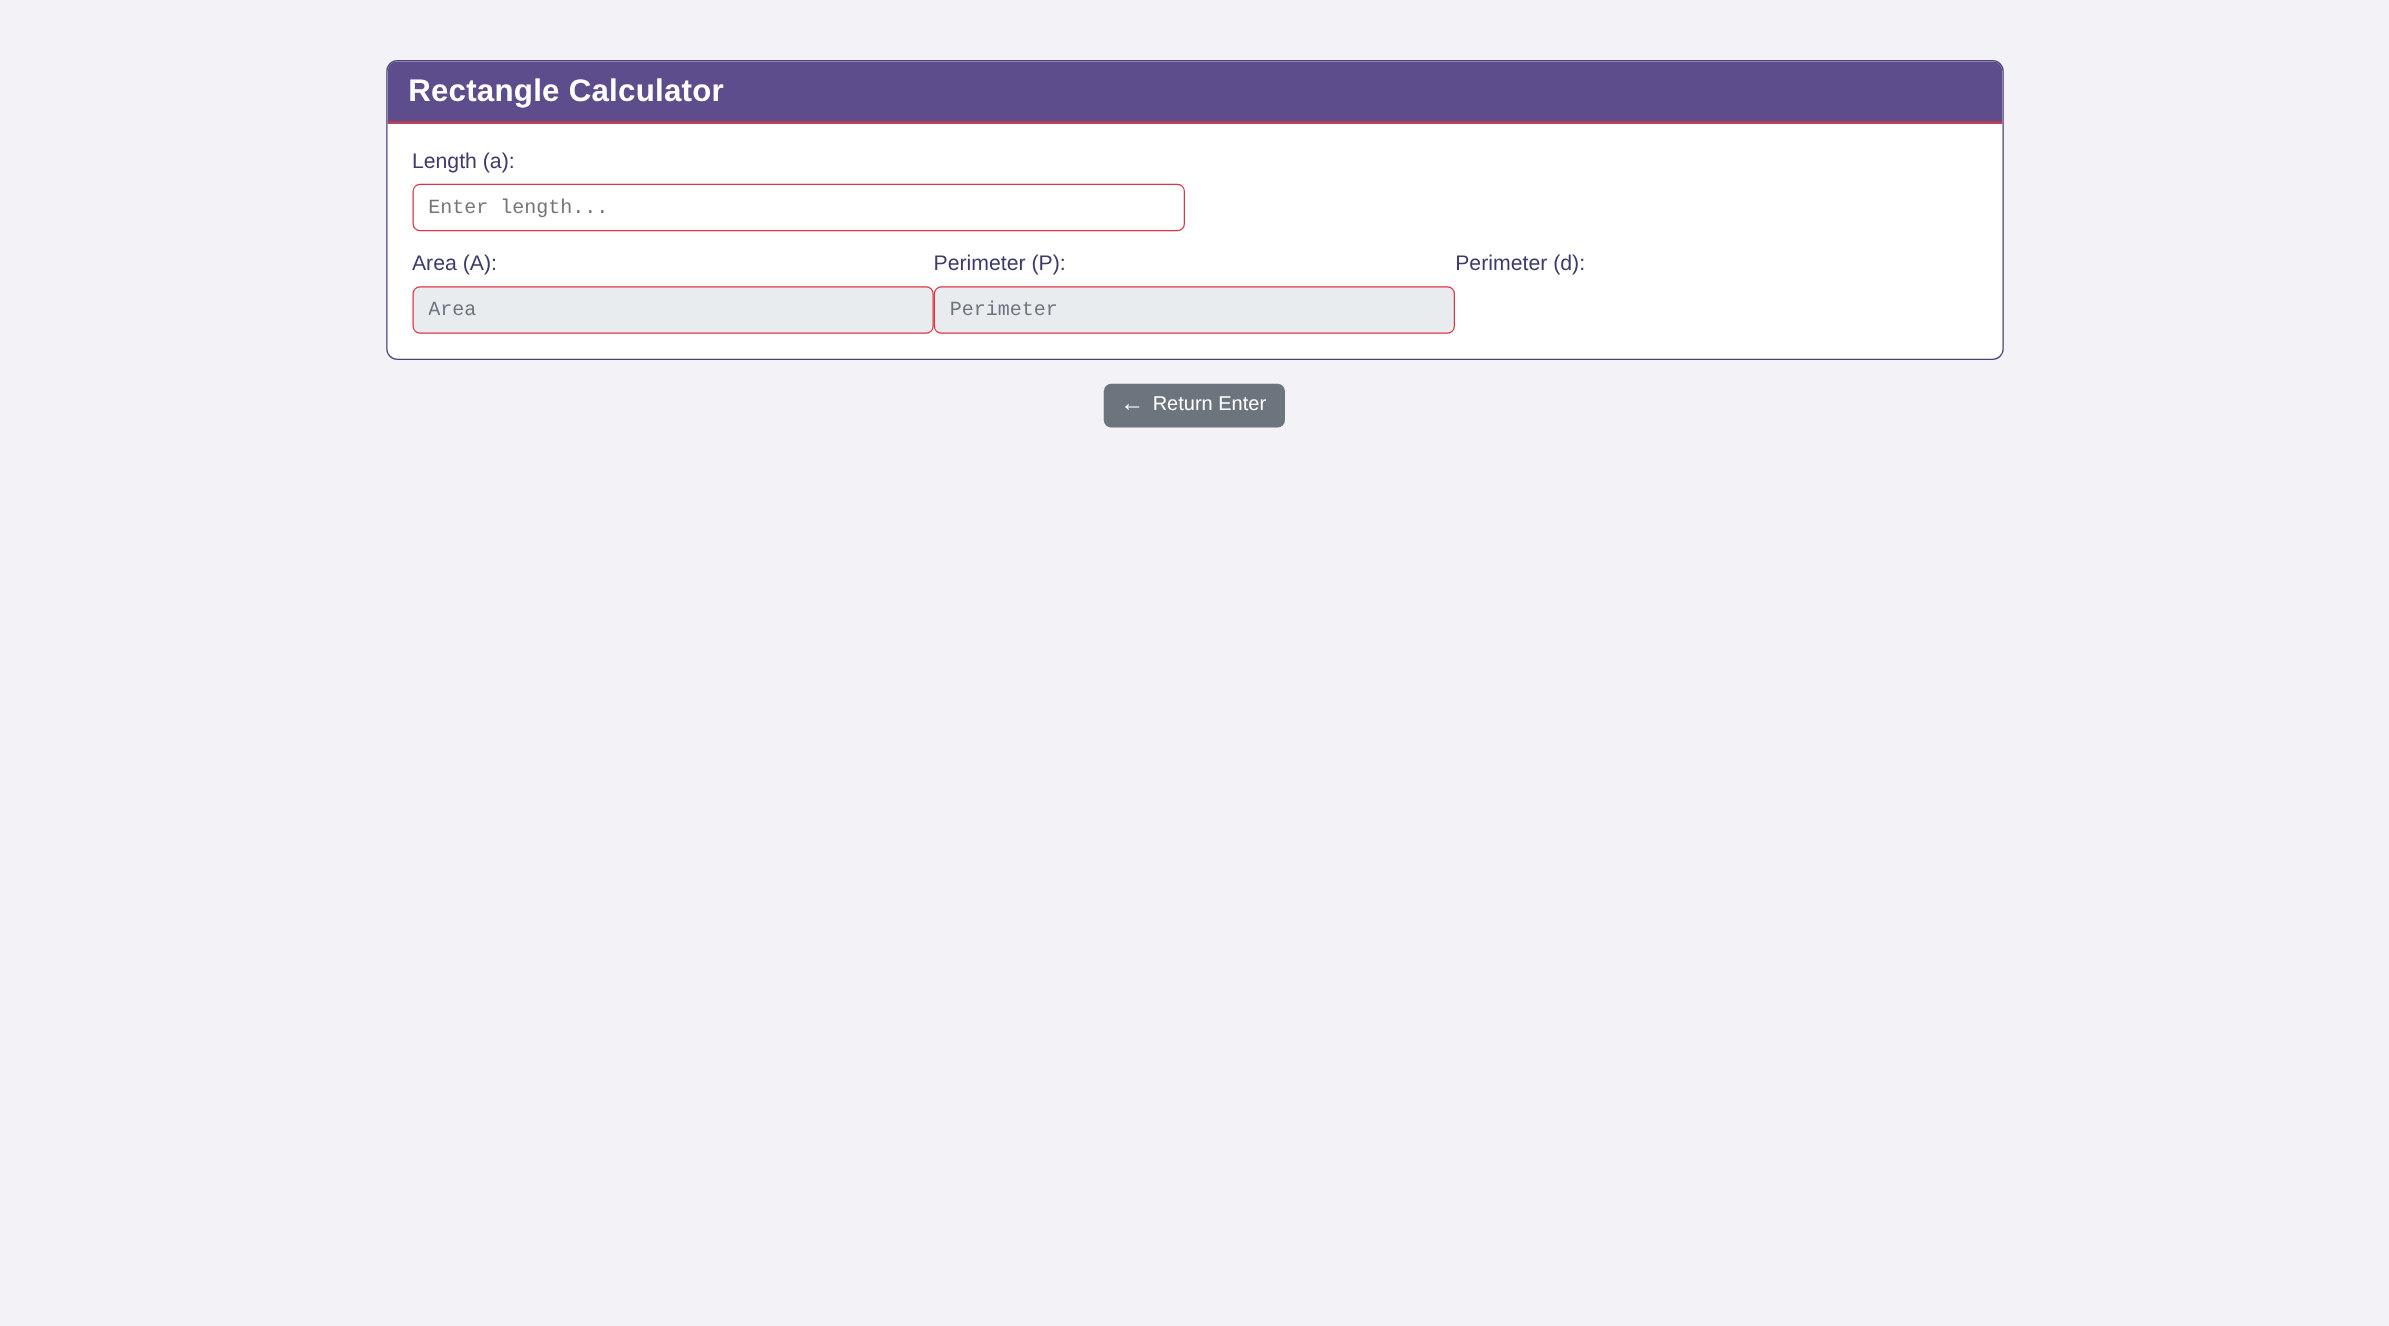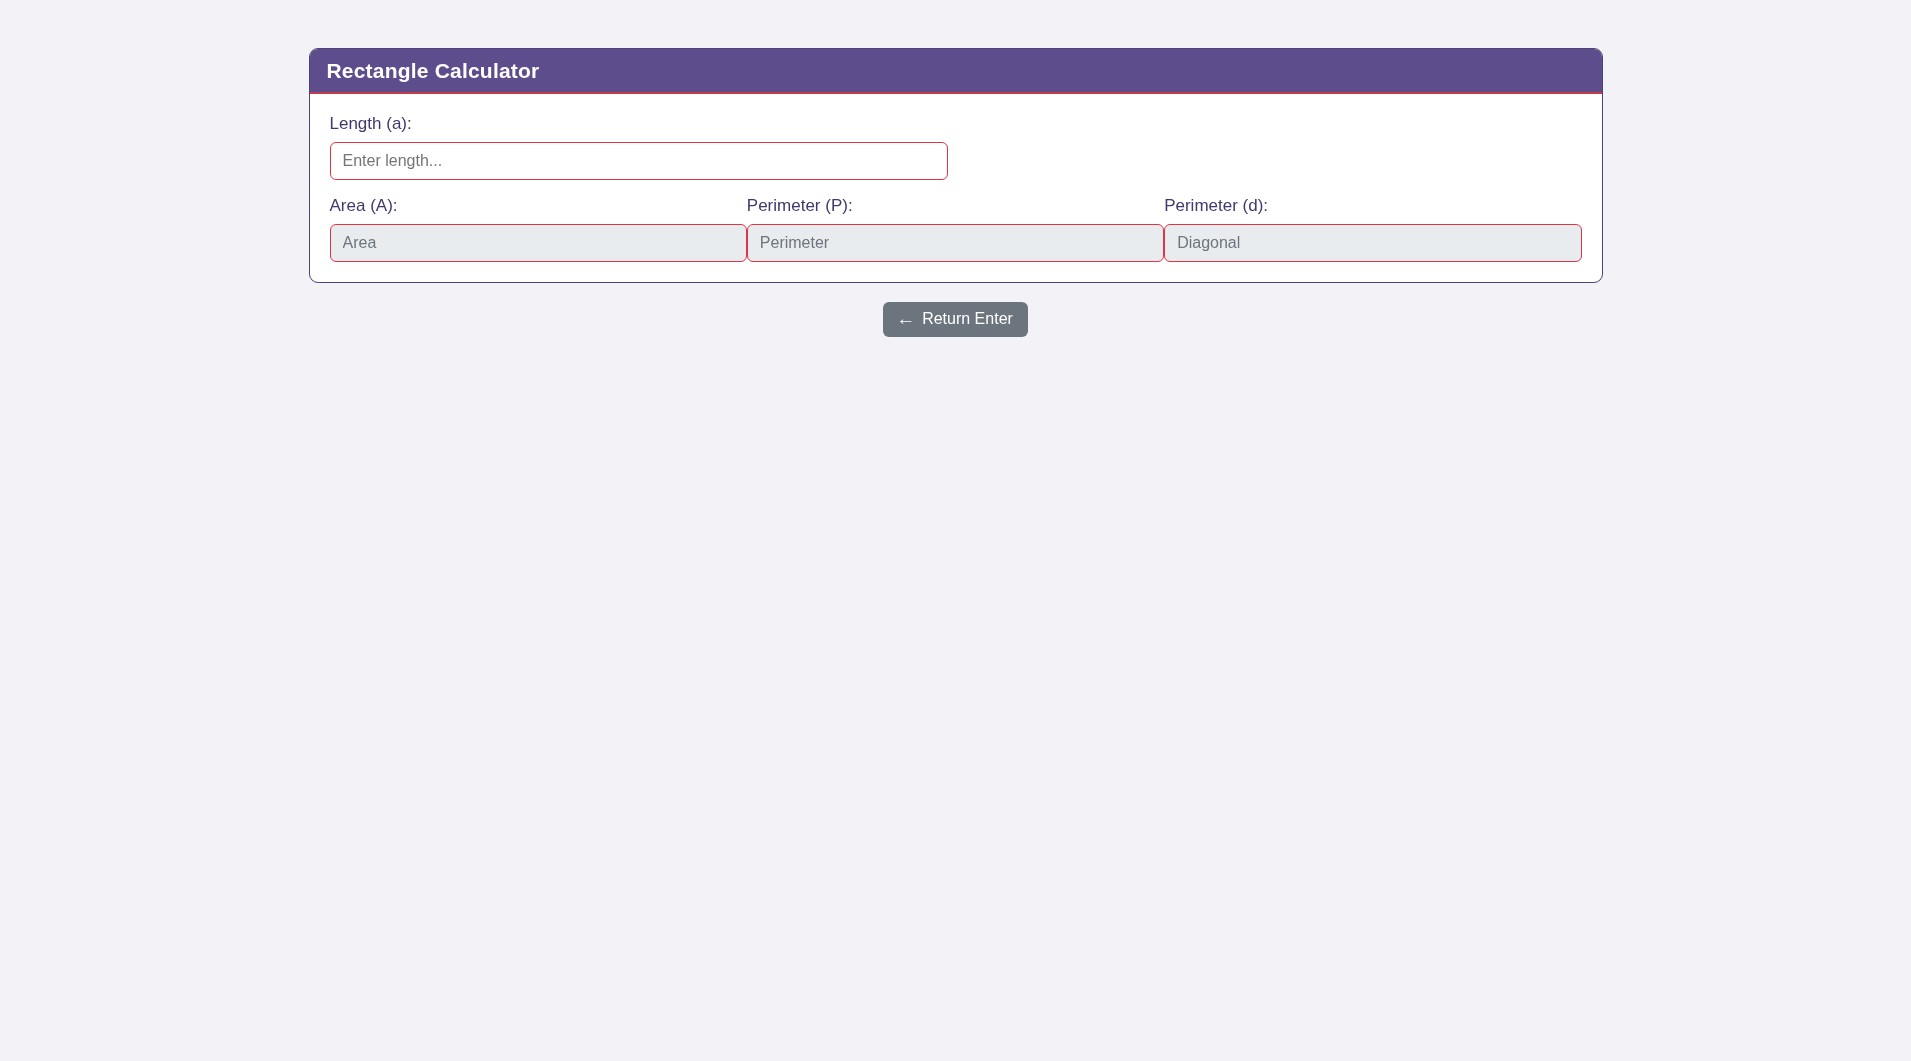--- a/index.html
+++ b/index.html
@@ -13,21 +13,21 @@
     width: 1294px;
     margin: 48px auto 0 auto;
     background: #ffffff;
     border: 1px solid #4e4378;
     border-radius: 9px;
     overflow: hidden;
   }
   .card-header {
     background: #5d4d8c;
     color: #ffffff;
-    font-size: 21px;
+    font-size: 25px;
     font-weight: bold;
     padding: 10px 17px 9px 17px;
     border-bottom: 2px solid #c23b4d;
     letter-spacing: 0.2px;
   }
   .card-body {
     padding: 20px;
   }
   .form-row-2 {
     display: grid;
@@ -45,21 +45,21 @@
     color: #3e3a6d;
     font-size: 17px;
     margin-bottom: 8px;
   }
   .text-input {
     display: block;
     width: 100%;
     height: 38px;
     padding: 6px 12px;
     font-size: 16px;
-    font-family: Liberation Sans, sans-serif;
+    font-family: Liberation Mono, monospace;
     color: #212529;
     background: #ffffff;
     border: 1px solid #dc3545;
     border-radius: 6px;
     outline: none;
   }
   .text-input::placeholder {
     color: #757575;
     opacity: 1;
   }
@@ -115,21 +115,20 @@
       <div>
         <label class="field-label">Area (A):</label>
         <input type="text" class="text-input readonly" readonly="" placeholder="Area" style="">
       </div>
       <div>
         <label class="field-label">Perimeter (P):</label>
         <input type="text" class="text-input readonly" readonly="" placeholder="Perimeter" style="">
       </div>
       <div>
         <label class="field-label">Perimeter (d):</label>
-        <input type="text" class="text-input readonly" readonly="" placeholder="Diagonal" style="">
       </div>
     </div>
 
   </div>
 </div>
 
 <div class="button-row">
   <button class="btn-secondary">
     <span class="arrow-glyph">←</span>
     <span>Return Enter</span>

